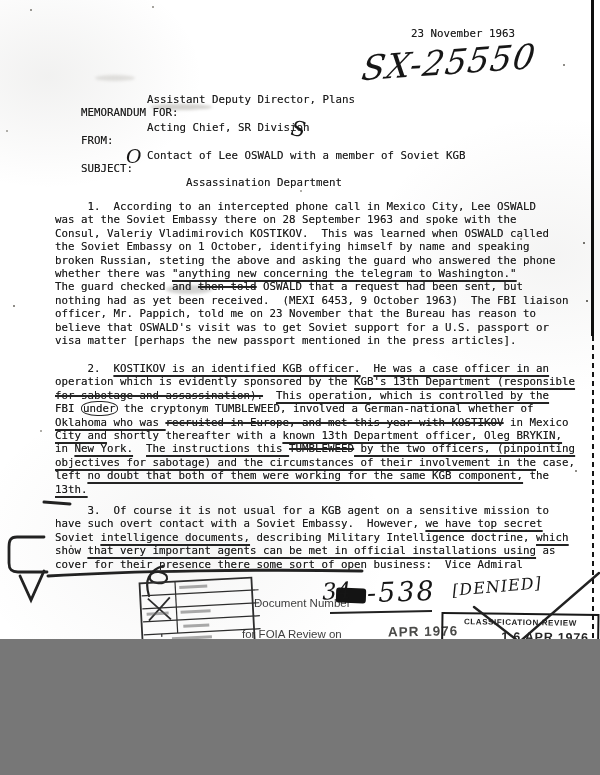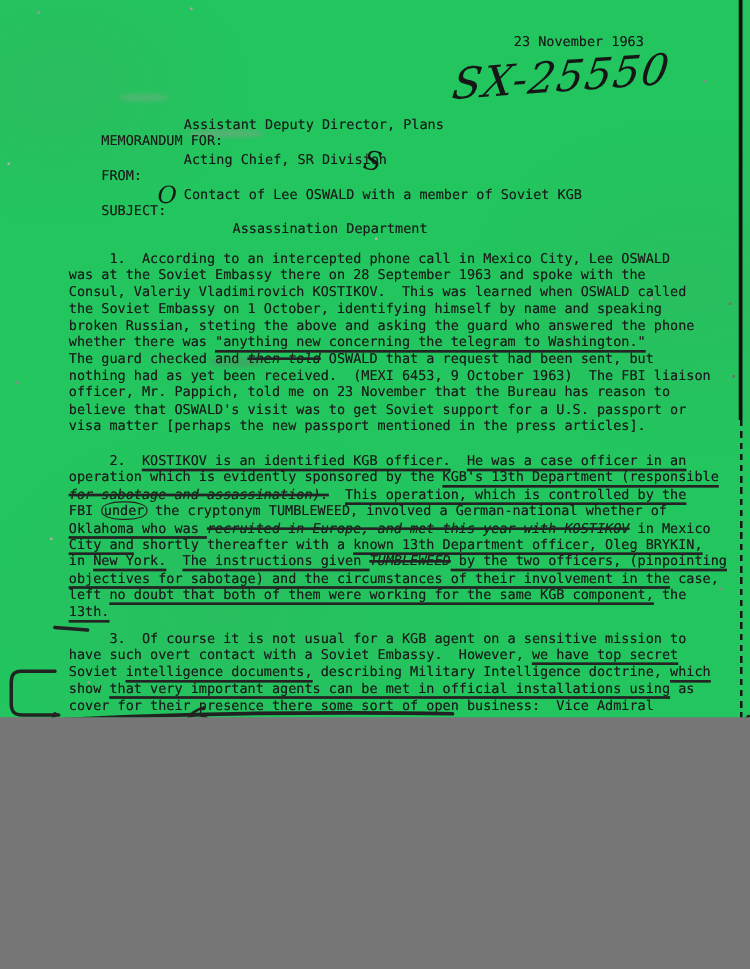--- a/index.html
+++ b/index.html
@@ -1,27 +1,27 @@
 <!DOCTYPE html>
 <html><head>
 <meta charset="utf-8">
 <style>
   html,body{margin:0;padding:0;background:#777;}
-  #page{position:relative;width:600px;height:574px;background:#22c55e;overflow:hidden;
+  #page{position:relative;width:600px;height:639px;background:#ffffff;overflow:hidden;
         font-family:"DejaVu Sans Mono",monospace;color:#1b1b1b;}
   #page::before{content:"";position:absolute;inset:0;z-index:0;pointer-events:none;
         background:
           radial-gradient(220px 160px at 8% 12%, rgba(120,118,112,.10), transparent 70%),
           radial-gradient(260px 200px at 92% 40%, rgba(120,118,112,.08), transparent 70%),
           radial-gradient(300px 220px at 30% 85%, rgba(120,118,112,.07), transparent 70%);}
   .para{position:absolute;left:55px;font-size:10.8px;line-height:13.4px;z-index:2;
         text-shadow:0 0 .5px rgba(25,25,25,.55);}
   .tline{white-space:pre;}
   .u{text-decoration:underline;text-decoration-thickness:1.5px;text-underline-offset:2.5px;text-decoration-color:#242424;}
-  .s{text-decoration:line-through;text-decoration-thickness:1.8px;text-decoration-color:#242424;font-style:italic;}
+  .s{text-decoration:line-through;text-decoration-thickness:1.8px;text-decoration-color:#242424;}
   .c{border:1.5px solid #242424;border-radius:45%;padding:0 1px;}
   .hrow{position:absolute;left:55px;font-size:10.8px;white-space:pre;z-index:2;text-shadow:0 0 .5px rgba(25,25,25,.5);}
   .hval{position:absolute;left:92px;top:0;white-space:pre;}
   .hand{font-family:"DejaVu Serif",serif;font-style:italic;color:#161616;position:absolute;z-index:4;white-space:pre;}
   .printtxt{font-family:"Liberation Sans",sans-serif;color:#3e3e3e;position:absolute;z-index:3;white-space:pre;}
   .smudge{position:absolute;filter:blur(1.6px);z-index:1;border-radius:50%;}
   #pen-layer{position:absolute;inset:0;z-index:5;pointer-events:none;}
   #cls-stamp{position:absolute;left:441px;top:613px;width:154px;height:70px;border:2px solid #181818;
         transform:rotate(.8deg);z-index:3;font-family:"Liberation Sans",sans-serif;color:#222;}
   .cls-r1{font-size:8px;font-weight:bold;letter-spacing:.6px;text-align:center;margin-top:3px;}
@@ -97,21 +97,21 @@
       <div class="tline"><span>believe that OSWALD's visit was to get Soviet support for a U.S. passport or</span></div>
       <div class="tline"><span>visa matter [perhaps the new passport mentioned in the press articles].</span></div>
     </div>
   <div class="para" style="top:362px;">
       <div class="tline"><span>     2.  </span><span class="u">KOSTIKOV is an identified KGB officer.</span><span>  </span><span class="u">He was a case officer in an</span></div>
       <div class="tline"><span>operation which is evidently sponsored by the </span><span class="u">KGB's 13th Department (responsible</span></div>
       <div class="tline"><span class="s">for sabotage and assassination).</span><span>  </span><span class="u">This operation, which is controlled by the</span></div>
       <div class="tline"><span>FBI </span><span class="c">under</span><span> the cryptonym TUMBLEWEED, involved a German-national whether of</span></div>
       <div class="tline"><span class="u">Oklahoma who was </span><span class="s">recruited in Europe, and met this year with KOSTIKOV</span><span> in Mexico</span></div>
       <div class="tline"><span class="u">City and</span><span> shortly thereafter with a </span><span class="u">known 13th Department officer, Oleg BRYKIN,</span></div>
-      <div class="tline"><span>in </span><span class="u">New York.</span><span>  </span><span class="u">The instructions given </span><span class="s">TUMBLEWEED</span><span class="u"> by the two officers, (pinpointing</span></div>
+      <div class="tline"><span>in </span><span class="u">New York.</span><span>  </span><span class="u">The instructions this </span><span class="s">TUMBLEWEED</span><span class="u"> by the two officers, (pinpointing</span></div>
       <div class="tline"><span class="u">objectives for sabotage) and the circumstances of their involvement in the</span><span> case,</span></div>
       <div class="tline"><span>left </span><span class="u">no doubt that both of them were working for the same KGB component,</span><span> the</span></div>
       <div class="tline"><span class="u">13th.</span></div>
     </div>
   <div class="para" style="top:504px;">
       <div class="tline"><span>     3.  Of course it is not usual for a KGB agent on a sensitive mission to</span></div>
       <div class="tline"><span>have such overt contact with a Soviet Embassy.  However, </span><span class="u">we have top secret</span></div>
       <div class="tline"><span>Soviet </span><span class="u">intelligence documents,</span><span> describing Military Intelligence doctrine, </span><span class="u">which</span></div>
       <div class="tline"><span>show </span><span class="u">that very important agents can be met in official installations using</span><span> as</span></div>
       <div class="tline"><span>cover for their presence there some sort of open business:  Vice Admiral</span></div>

